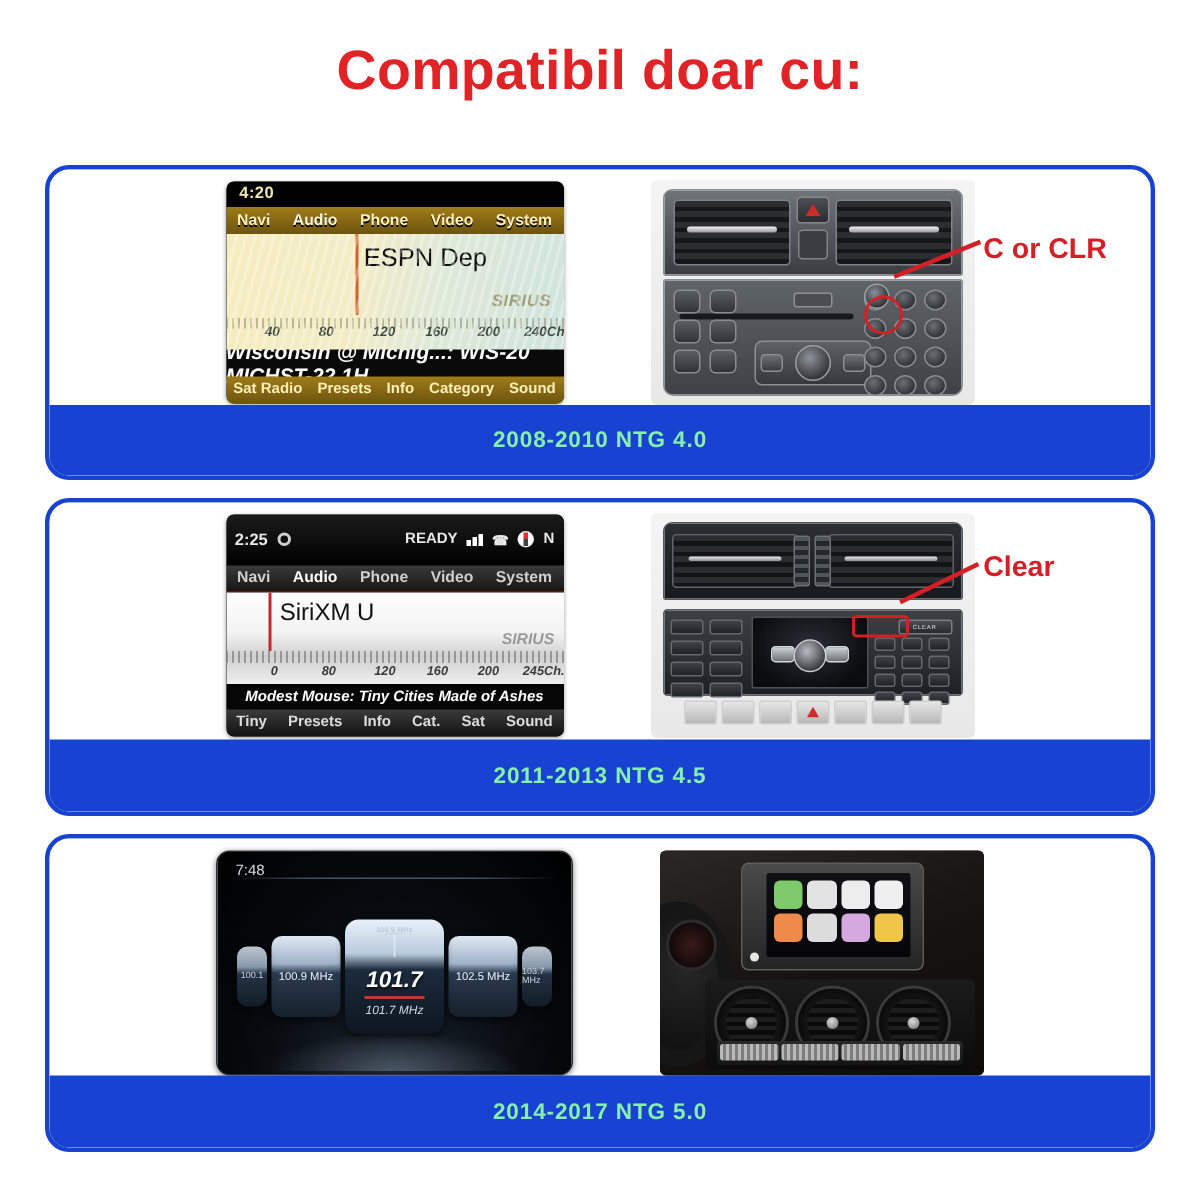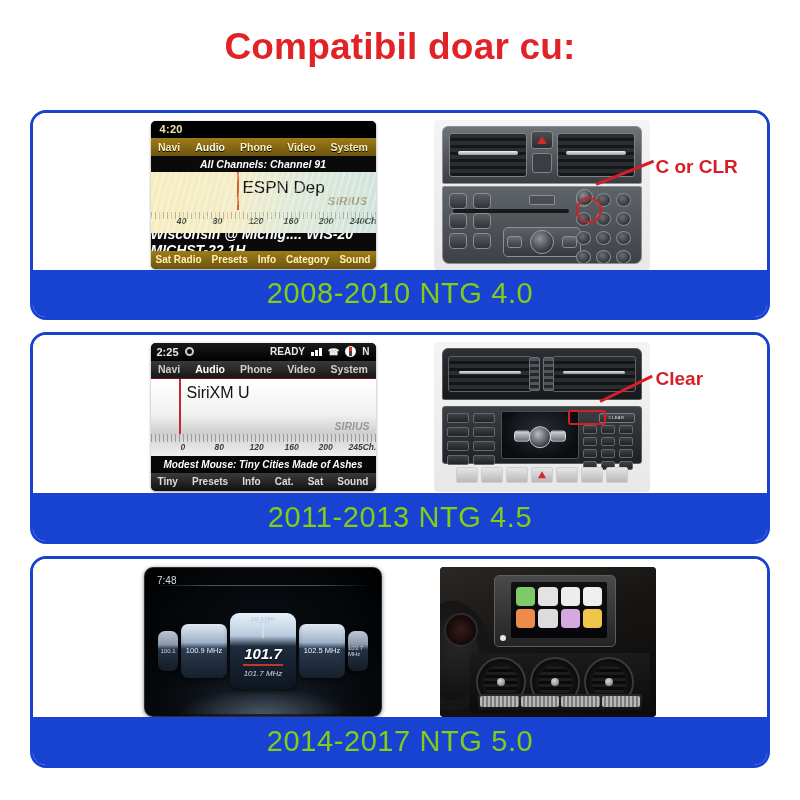--- a/index.html
+++ b/index.html
@@ -50,23 +50,23 @@
     padding: 6px 0 0 0;
     background: #fff;
   }
   #card-2 .card-body { height: 159px; }
 
   .card-banner {
     position: absolute;
     left: 0; right: 0; bottom: 0;
     height: 47px;
     background: #1842d2;
-    color: #84cc16;
-    font-size: 29px;
-    font-weight: normal;
+    color: #86efac;
+    font-size: 15px;
+    font-weight: bold;
     display: flex;
     align-items: center;
     justify-content: center;
     letter-spacing: 0.6px;
   }
   #card-1 .card-banner, #card-2 .card-banner { height: 48px; }
 
   
   .panel { position: relative; flex: 0 0 auto; }
 
@@ -145,21 +145,21 @@
   }
 
   
   .ntg45-screen {
     width: 225px; height: 148px;
     background:#000; border-radius: 5px; overflow:hidden;
     display:flex; flex-direction:column;
     box-shadow: 0 1px 3px rgba(0,0,0,.4);
   }
   .n45-status {
-    height: 18px;
+    height: 34px;
     background: linear-gradient(#1b1b1b,#000);
     color:#e8e8e8; font-size: 10px; font-weight:bold;
     display:flex; align-items:center; padding: 0 6px; gap:6px;
   }
   .n45-status .t { font-size: 11px; }
   .n45-status .spacer { flex:1; }
   .n45-bars { display:inline-flex; align-items:flex-end; gap:1px; height:8px; }
   .n45-bars i { display:block; width:3px; background:#fff; }
   .n45-bars i:nth-child(1){height:4px}
   .n45-bars i:nth-child(2){height:6px}
@@ -522,21 +522,20 @@
           <div class="n40-status">
             <span>4:20</span>
           </div>
           <div class="n40-menu">
             <span>Navi</span>
             <span class="hi">Audio</span>
             <span>Phone</span>
             <span>Video</span>
             <span>System</span>
           </div>
-          <div class="n40-sub">All Channels: Channel 91</div>
           <div class="n40-main">
             <div class="n40-cursor"></div>
             <div class="n40-station">ESPN Dep</div>
             <div class="n40-sirius">SIRIUS</div>
             <div class="n40-band"></div>
             <div class="n40-scale">
               <span class="tick" style="left:26px">40</span>
               <span class="tick" style="left:62px">80</span>
               <span class="tick" style="left:98px">120</span>
               <span class="tick" style="left:133px">160</span>

